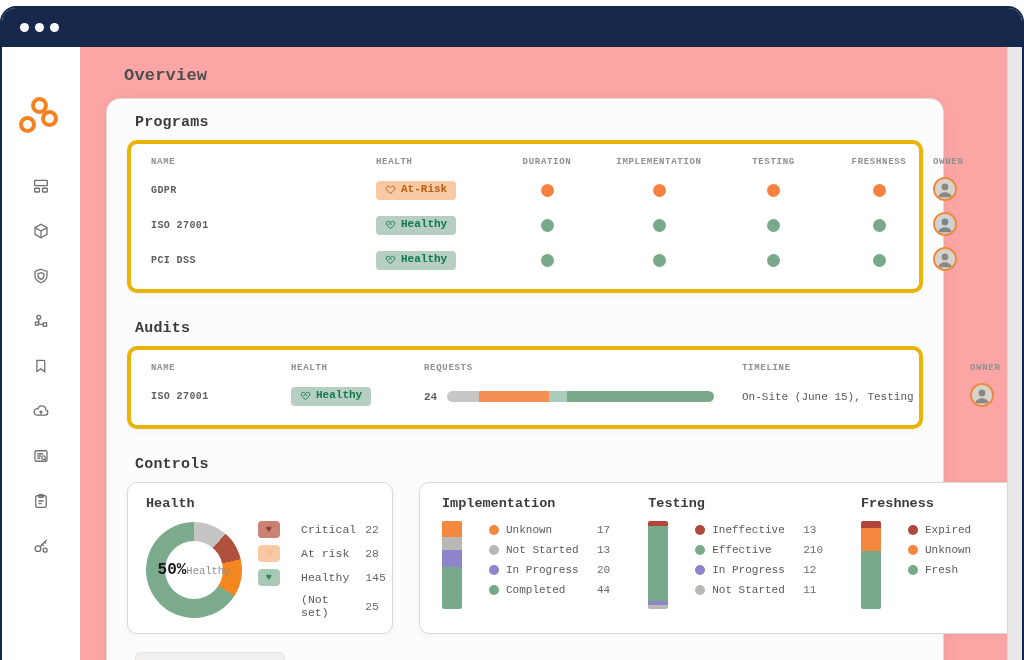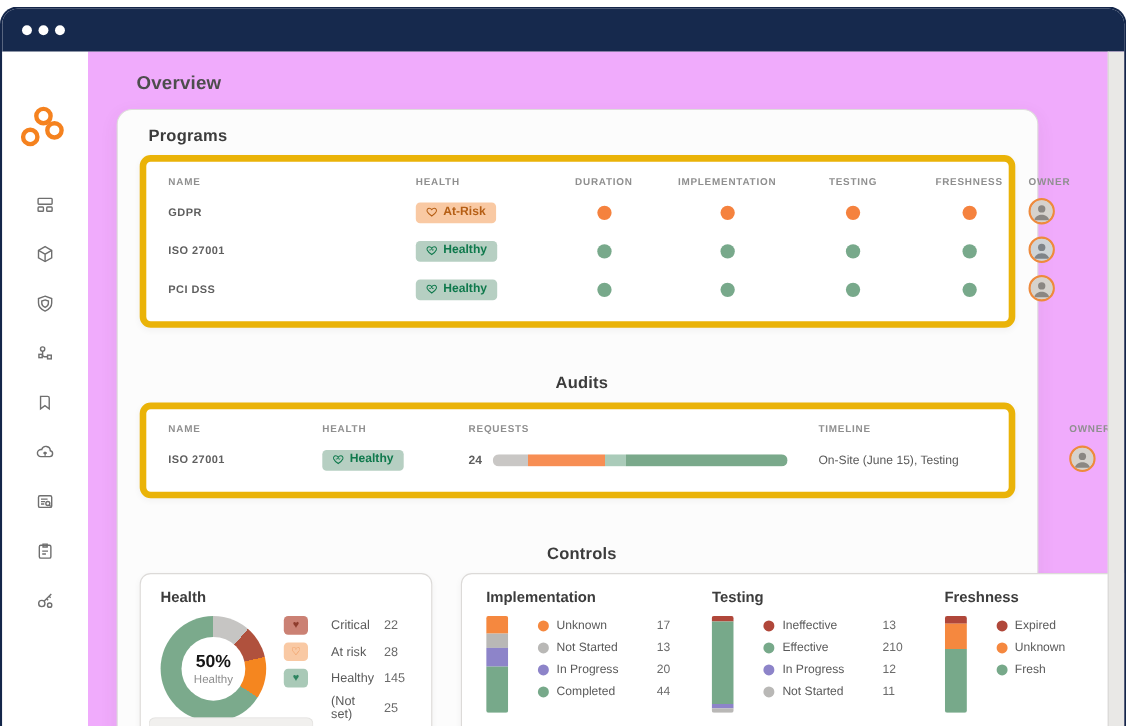--- a/index.html
+++ b/index.html
@@ -18,30 +18,30 @@
   
   .sidebar { width:78px; background:#fff; display:flex; flex-direction:column; align-items:center; flex-shrink:0; }
   .logo { position:relative; width:44px; height:40px; margin-top:50px; }
   .logo span { position:absolute; width:17px; height:17px; border:4.5px solid #f5821f; border-radius:50%; }
   .logo .l1 { left:12px; top:0; } .logo .l2 { left:0; top:19px; } .logo .l3 { left:22px; top:13px; }
   .nav-icons { display:flex; flex-direction:column; gap:27px; margin-top:40px; }
   .nav-icons .nav-it { width:18px; height:18px; color:#6f6f6f; cursor:pointer; }
   .nav-icons svg { width:18px; height:18px; display:block; }
 
   
-  .main { flex:1; background:#f0abfc; padding:0 78px 0 26px; position:relative; overflow:hidden; }
+  .main { flex:1; background:#fca5a5; padding:0 78px 0 26px; position:relative; overflow:hidden;font-family:Liberation Mono, monospace; }
   .page-title { font-size:17px; font-weight:600; color:#4d4d4d; margin:19px 0 13px 18px; letter-spacing:.2px; }
 
   .overview-card { background:#fcfcfc; border:1px solid #dddcda; border-radius:14px;
                    box-shadow:0 5px 16px rgba(80,75,70,.07); height:600px; padding:15px 20px; }
 
   .section-title { font-size:15px; font-weight:700; color:#3c3c3c; margin:0 0 9px 8px; letter-spacing:.2px; }
-  .section-title.gap { margin-top:42px;text-align:center; }
-
-  .table-card { background:#fff; border:6px solid #eab308; border-radius:10px; padding:9px 20px 11px;
+  .section-title.gap { margin-top:27px; }
+
+  .table-card { background:#fff; border:4px solid #eab308; border-radius:10px; padding:9px 20px 11px;
                 box-shadow:0 2px 6px rgba(0,0,0,.04); }
 
   .pg-grid { display:grid; grid-template-columns:225px 122px 98px 126px 103px 108px 1fr; align-items:center; }
   .au-grid { display:grid; grid-template-columns:140px 133px 318px 228px 1fr; align-items:center; }
   .thead { font-size:9px; font-weight:700; color:#8f8f8f; letter-spacing:.7px; padding:4px 0 6px; }
   .c-center { text-align:center; }
   .trow { padding:4px 0; }
   .cell-name { font-size:10px; font-weight:700; color:#5f5f5f; letter-spacing:.4px; }
 
   .badge { display:inline-flex; align-items:center; gap:5px; padding:2px 9px 3px; border-radius:4px;
@@ -63,21 +63,21 @@
   .timeline-text { font-size:11px; color:#5a5a5a; }
 
   
   .controls-row { display:flex; gap:26px; }
   .panel { background:#fff; border:1px solid #dcdad8; border-radius:10px; box-shadow:0 2px 6px rgba(0,0,0,.04); }
   .health-card { width:266px; padding:13px 18px 14px; }
   .panel-title { font-size:13.5px; font-weight:700; color:#3c3c3c; margin-bottom:10px; }
   .health-body { display:flex; align-items:center; gap:16px; }
   .donut { width:96px; height:96px; border-radius:50%; position:relative; flex-shrink:0; }
   .donut-hole { position:absolute; inset:19px; background:#fff; border-radius:50%;
-                display:flex; flex-direction:column; align-items:center; justify-content:center; }
+                display:flex; flex-direction:row; align-items:center; justify-content:center; }
   .donut-pct { font-size:16px; font-weight:800; color:#161616; }
   .donut-sub { font-size:10.5px; color:#8e8e8e; margin-top:1px; }
   .hlegend { flex:1; display:flex; flex-direction:column; gap:7px; }
   .hlegend-row { display:flex; align-items:center; gap:9px; }
   .chip { width:22px; height:17px; border-radius:4px; display:inline-flex; align-items:center;
           justify-content:center; font-size:10px; line-height:1; flex-shrink:0; }
   .chip.critical { background:#cb8174; color:#8f3c2d; }
   .chip.atrisk   { background:#f9c9a4; color:#ec8c4a; }
   .chip.healthy  { background:#a9c9b7; color:#2e8560; }
   .chip.none     { visibility:hidden; }

